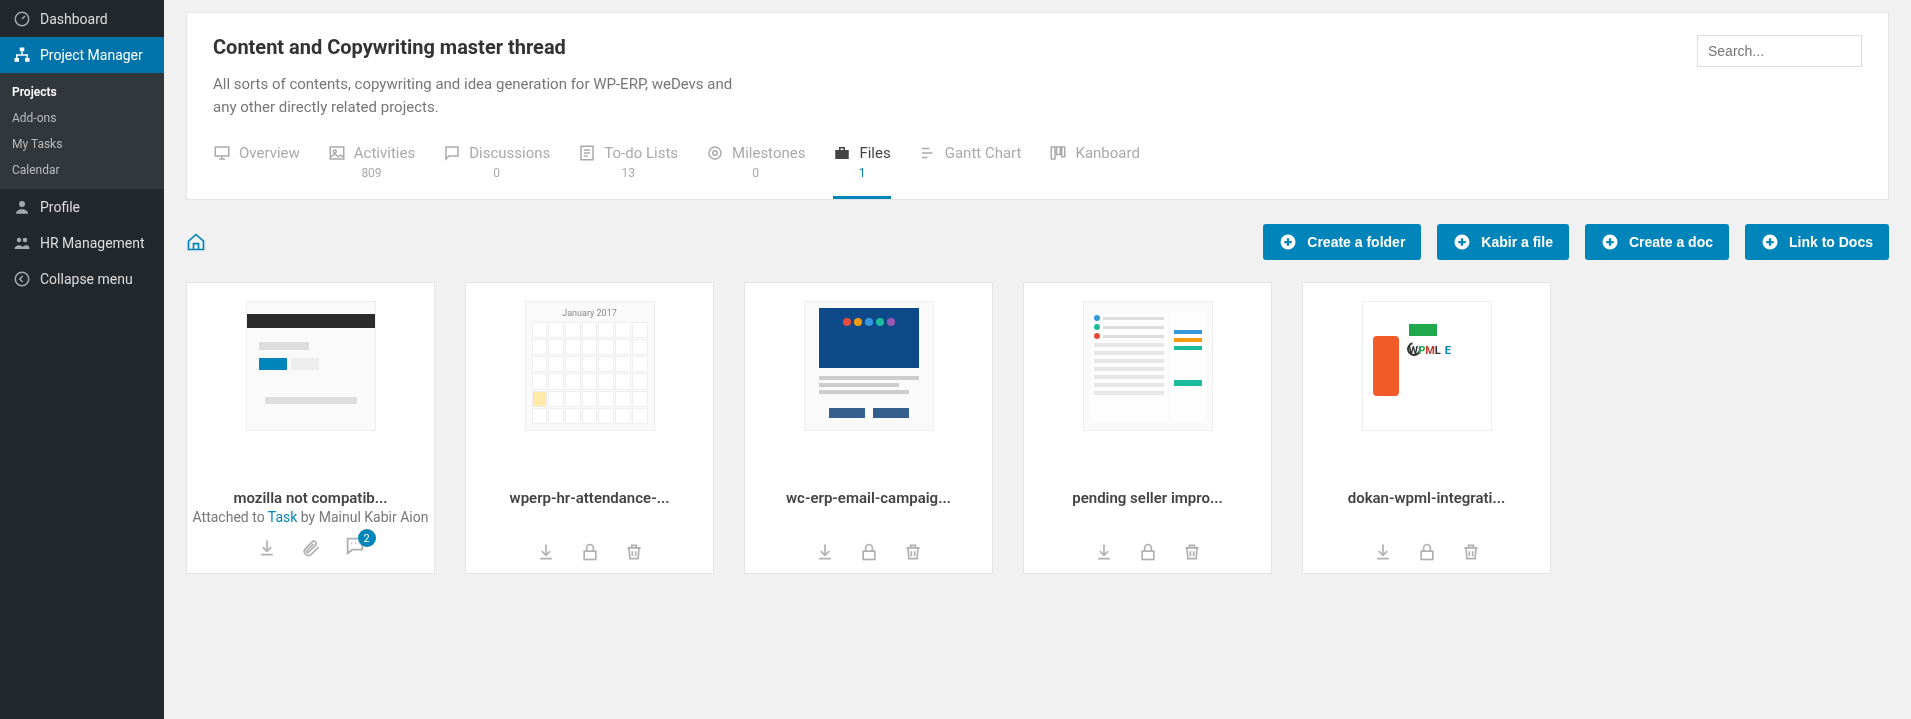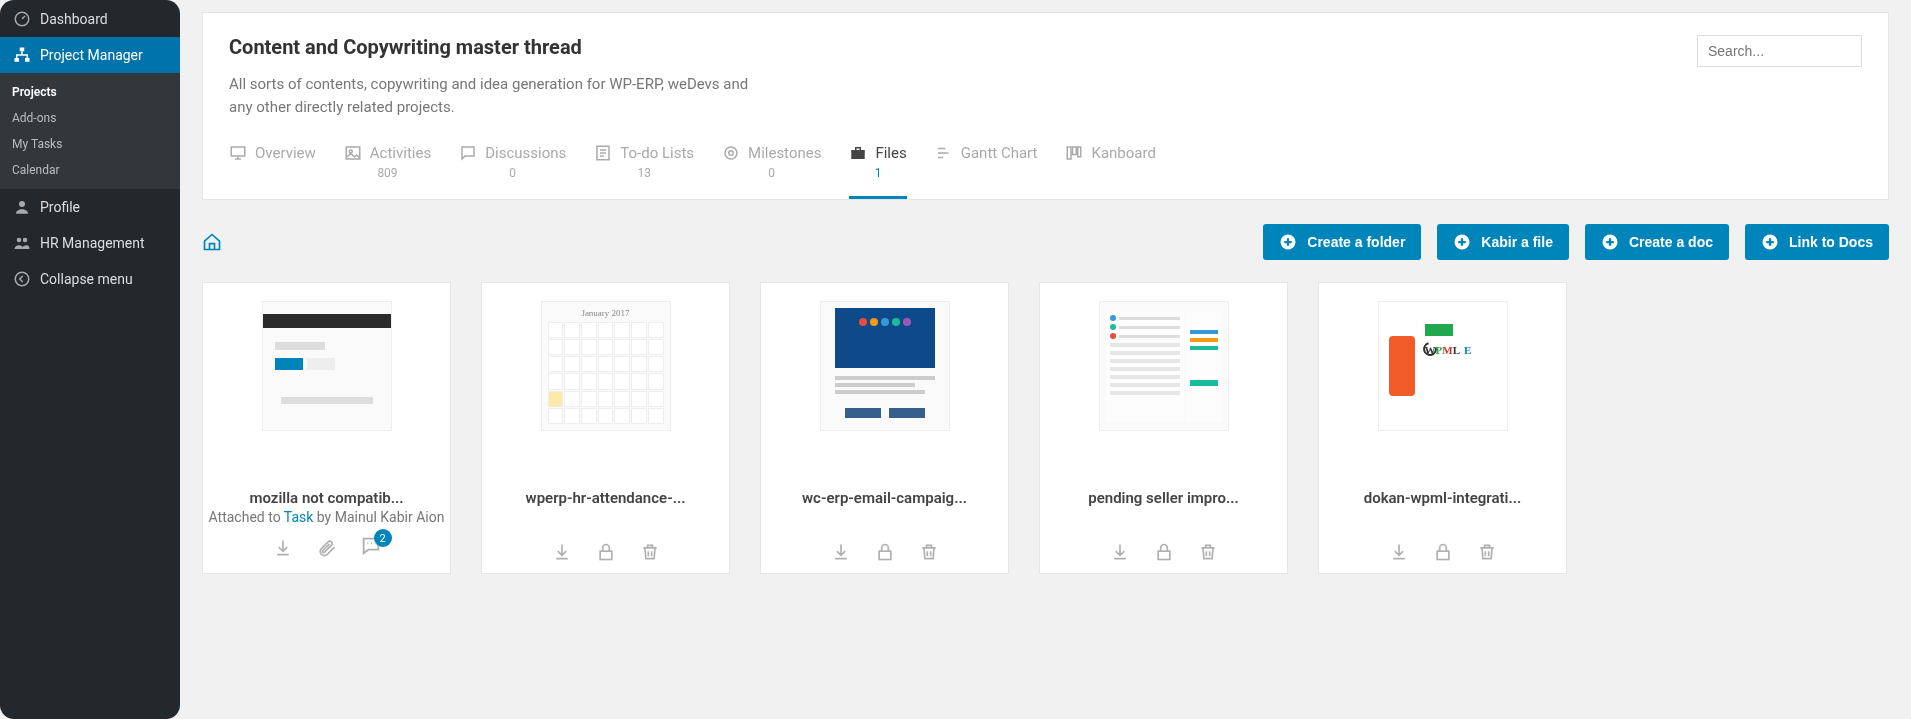--- a/index.html
+++ b/index.html
@@ -7,26 +7,25 @@
     font-family: -apple-system, BlinkMacSystemFont, "Segoe UI", Roboto, Arial, sans-serif;
     background: #f1f1f1;
     color: #444;
     font-size: 14px;
     width: 1911px;
   }
   .layout { display: flex; min-height: 719px; }
 
   
   .sidebar {
-    width: 180px;
+    width: 164px;
     background: #23282d;
     color: #eee;
     flex-shrink: 0;
     padding-top: 1px;
-    border-radius: 14px;
   }
   .menu-item {
     display: flex; align-items: center;
     padding: 8px 12px; color: #ddd; cursor: pointer;
     font-size: 14px;
   }
   .menu-item.active {
     background: #0073aa; color: #fff; position: relative; text-align: center;
   }
   .menu-item.active::after {
@@ -90,21 +89,21 @@
     display: flex; flex-direction: column; align-items: center;
     padding-bottom: 10px;
   }
   .thumb {
     width: 100%; height: 154px; background: #fff;
     display:flex; align-items:center; justify-content:center;
     overflow:hidden; padding: 14px 0 2px 0;
   }
   .thumb-inner {
     width: 130px; height: 130px; background:#fafafa;
-    border:1px solid #eee; position:relative; overflow:hidden;font-family:Liberation Serif, serif;
+    border:1px solid #eee; position:relative; overflow:hidden;
   }
   .card-title {
     font-weight: 600; color: #444; font-size: 15px;
     text-align:center; padding: 6px 12px 2px 12px;
     width:100%; white-space:nowrap; overflow:hidden; text-overflow:ellipsis;margin-top:46px;
   }
   .card-sub { font-size: 14px; color:#777; text-align:center; }
   .card-sub .link { color:#0085ba; }
   .card-actions {
     display:flex; gap:22px; margin-top:10px; align-items:center;

